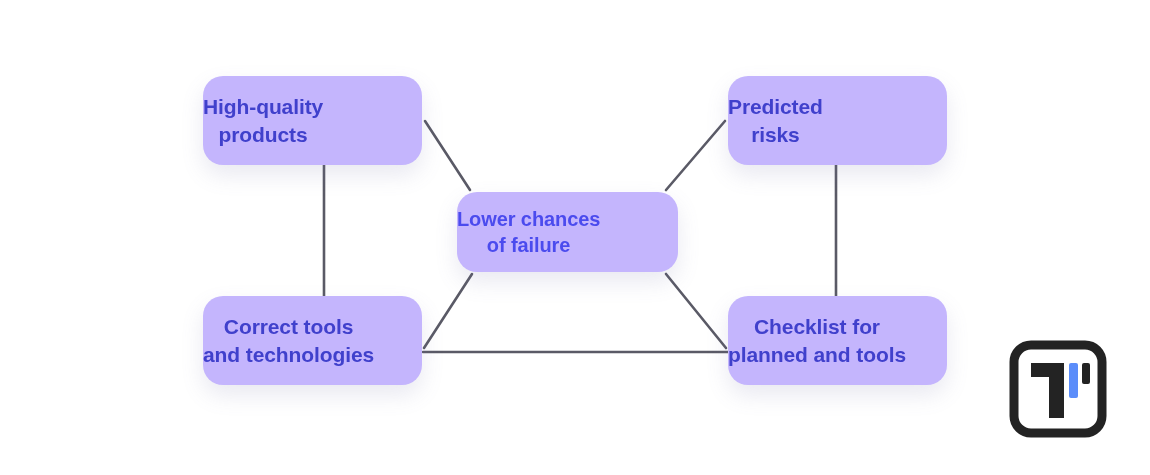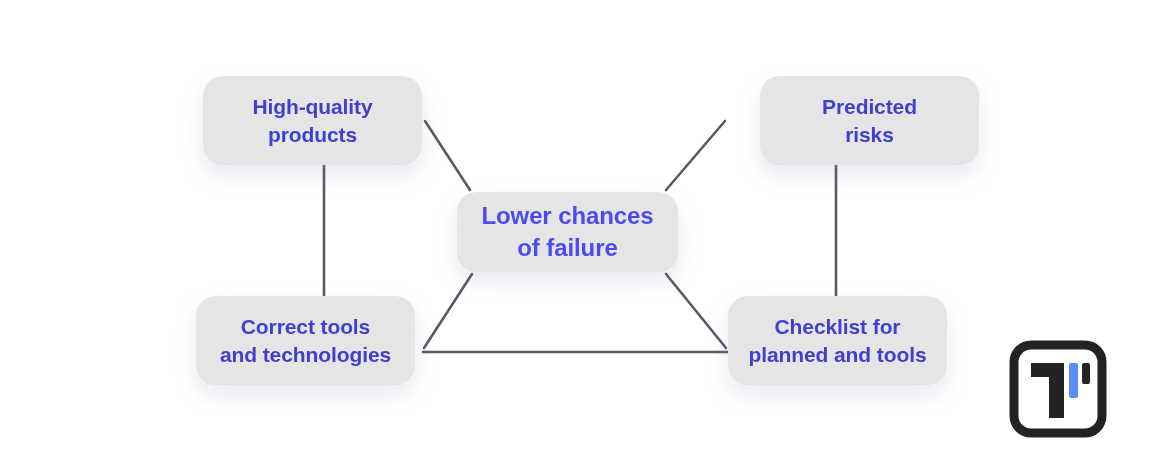--- a/index.html
+++ b/index.html
@@ -23,48 +23,48 @@
   #connectors {
     position: absolute;
     left: 0;
     top: 0;
     width: 1150px;
     height: 475px;
   }
   
   .node {
     position: absolute;
-    background: #e5e5e5;
+    background: #c4b5fd;
     border-radius: 20px;
     box-shadow: 0 10px 22px rgba(120, 120, 170, 0.16);
     display: flex;
     align-items: center;
-    justify-content: center;
+    justify-content: flex-start;
     text-align: center;
     box-sizing: border-box;
     z-index: 2;
   }
   .node-label {
     font-weight: bold;
     letter-spacing: -0.1px;
     line-height: 1.32;
     white-space: pre-line;
   }
   .node.corner .node-label {
     color: #4040cc;
     font-size: 21px;
   }
   .node.center .node-label {
     color: #4b4bee;
-    font-size: 24px;
+    font-size: 20px;
   }
   #node-high-quality-products { left: 203px; top: 76px;  width: 219px; height: 89px; }
-  #node-predicted-risks       { left: 760px; top: 76px;  width: 219px; height: 89px; }
+  #node-predicted-risks       { left: 728px; top: 76px;  width: 219px; height: 89px; }
   #node-lower-chances         { left: 457px; top: 192px; width: 221px; height: 80px; }
-  #node-correct-tools         { left: 196px; top: 296px; width: 219px; height: 89px; }
+  #node-correct-tools         { left: 203px; top: 296px; width: 219px; height: 89px; }
   #node-checklist             { left: 728px; top: 296px; width: 219px; height: 89px; }
 
   
   #logo {
     position: absolute;
     left: 1009px;
     top: 340px;
     width: 98px;
     height: 98px;
     z-index: 3;

